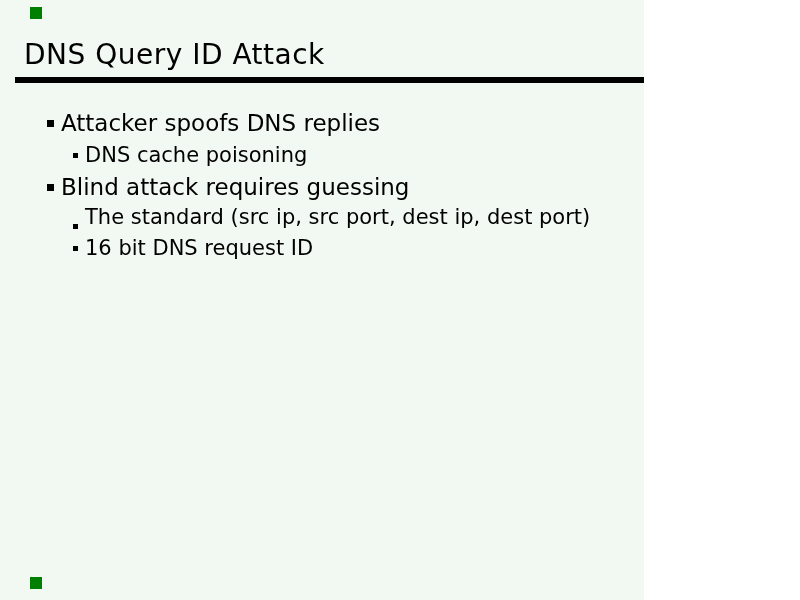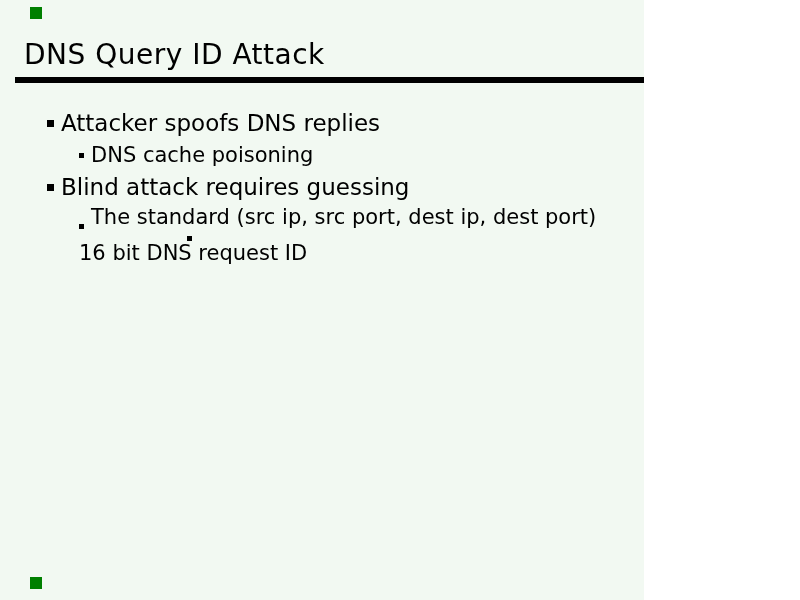--- a/index.html
+++ b/index.html
@@ -49,33 +49,33 @@
     top: 0;
     width: 800px;
   }
   .bullet-row {
     position: absolute;
     display: flex;
     align-items: center;
     white-space: nowrap;
   }
   .bullet-row.level1 { left: 47px; font-size: 23px; }
-  .bullet-row.level2 { left: 79px; font-size: 21px; }
+  .bullet-row.level2 { left: 73px; font-size: 21px; }
   .bullet-square {
     display: inline-block;
     background: #000000;
     flex: 0 0 auto;
   }
   .level1 .bullet-square { width: 7px; height: 7px; margin-right: 7px; }
   .level2 .bullet-square { width: 5px; height: 5px; margin-right: 7px; }
   .row-1 { top: 110px; justify-content: space-between; }
   .row-2 { top: 143px; }
   .row-3 { top: 174px; }
   .row-4 { top: 205px; align-items: flex-end; }
-  .row-5 { top: 236px; flex-direction: column; }
+  .row-5 { top: 236px; }
 </style>
 </head>
 <body>
 
 <div id="slide">
 
   <span class="corner-marker top"></span>
 
   <h1 class="slide-title">DNS Query ID Attack</h1>
 

